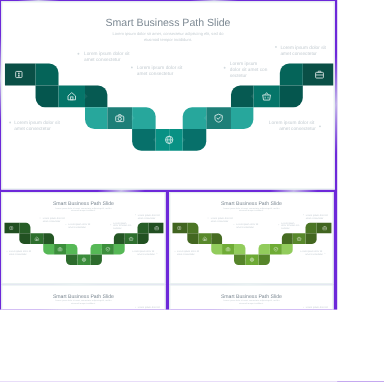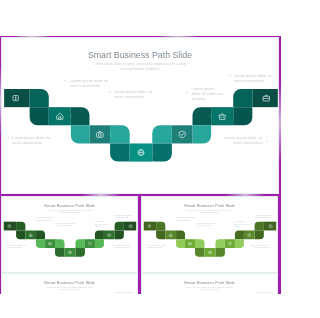--- a/index.html
+++ b/index.html
@@ -1,17 +1,17 @@
 <!DOCTYPE html>
 <html><head>
 <meta charset="utf-8">
 <style>
 html,body{margin:0;padding:0;background:#ffffff;}
 body{width:281px;height:318px;font-family:"Liberation Sans",sans-serif;overflow:hidden;}
-.wrap{position:relative;width:281px;height:258px;background:#a21caf;overflow:hidden;margin-top:36px;}
+.wrap{position:relative;width:281px;height:258px;background:#6d28d9;overflow:hidden;}
 .sheen{position:absolute;inset:-30px;pointer-events:none;
  background:
   linear-gradient(116deg,rgba(255,255,255,0) 12%,rgba(228,237,238,.8) 15.5%,rgba(255,255,255,0) 19%),
   linear-gradient(116deg,rgba(255,255,255,0) 41%,rgba(230,239,240,.75) 45%,rgba(255,255,255,0) 49%),
   linear-gradient(116deg,rgba(255,255,255,0) 70%,rgba(232,240,241,.7) 74%,rgba(255,255,255,0) 78%);}
 .slide{position:absolute;background:#fff;box-sizing:border-box;overflow:hidden;border:1px solid #e4eeee;}
 .main{left:1px;top:1px;width:278px;height:157px;}
 .thumb{width:137px;height:77px;}
 .t1{left:1px;top:160px;}
 .t2{left:141px;top:160px;}

